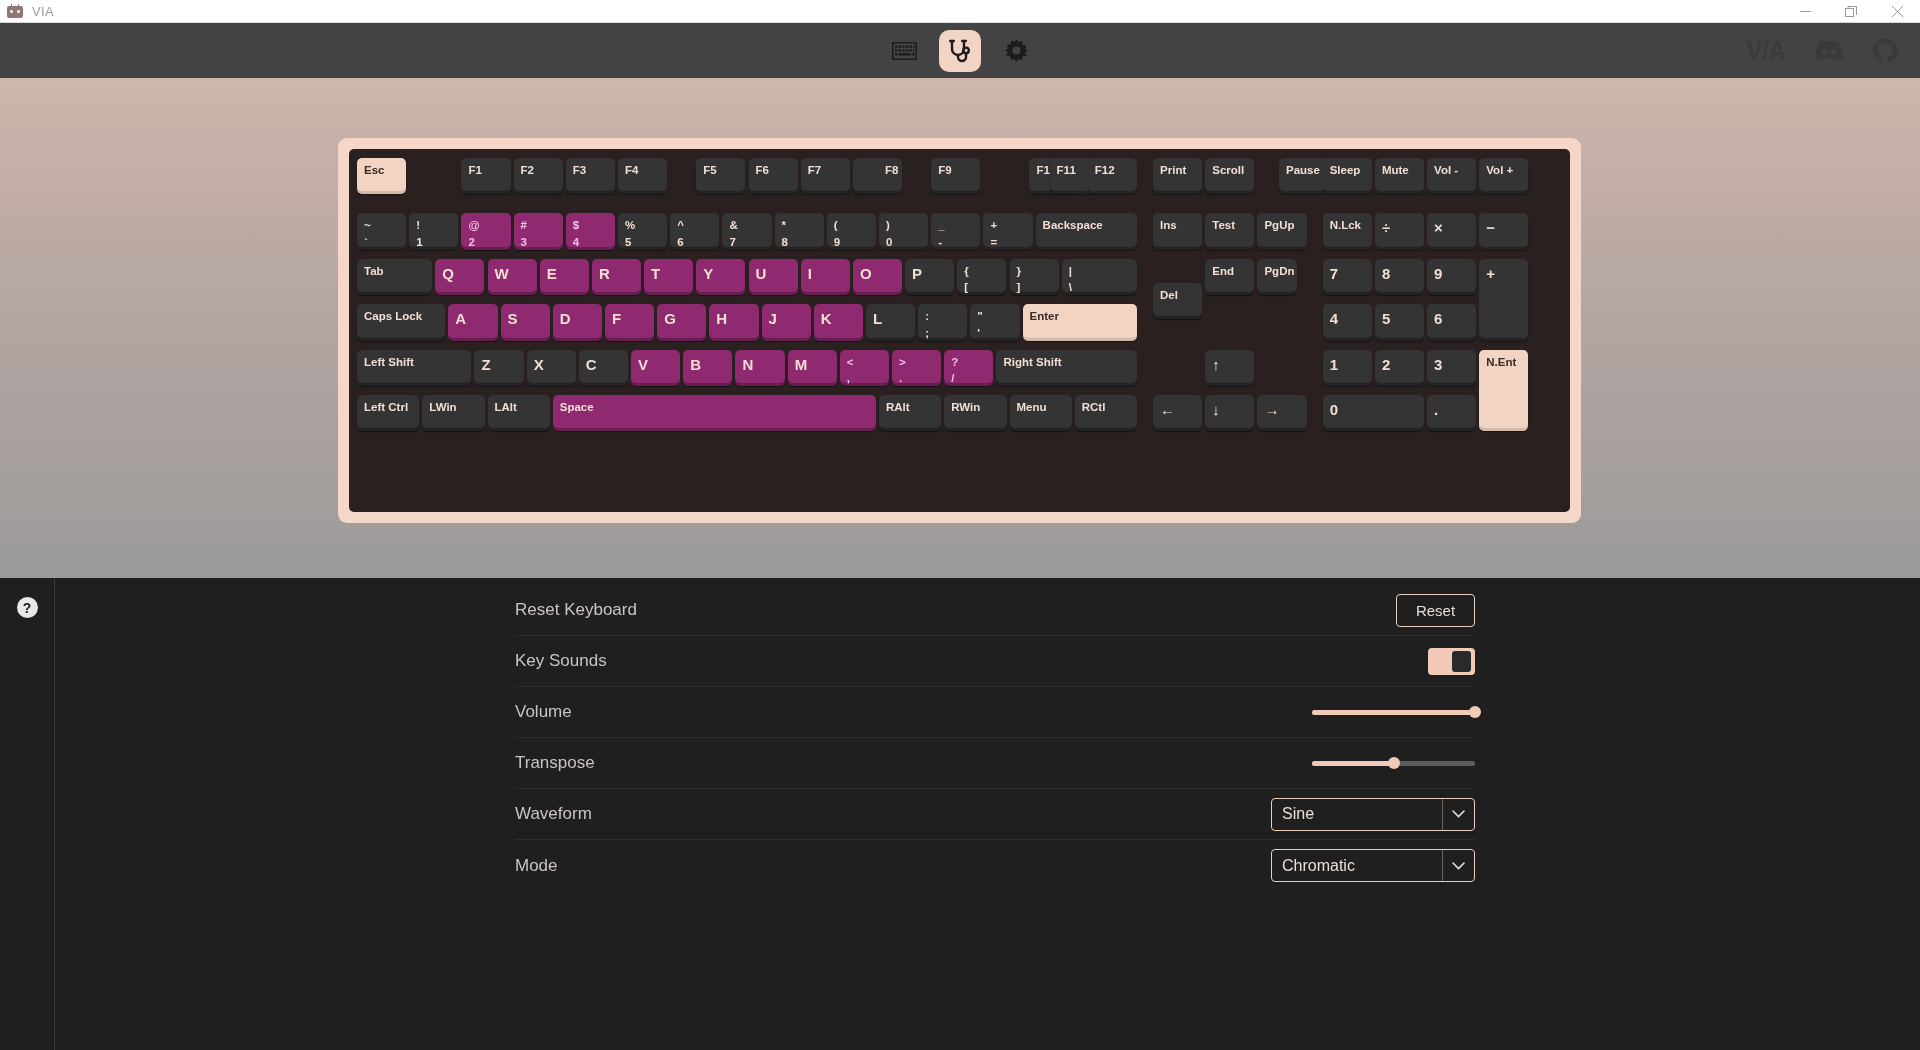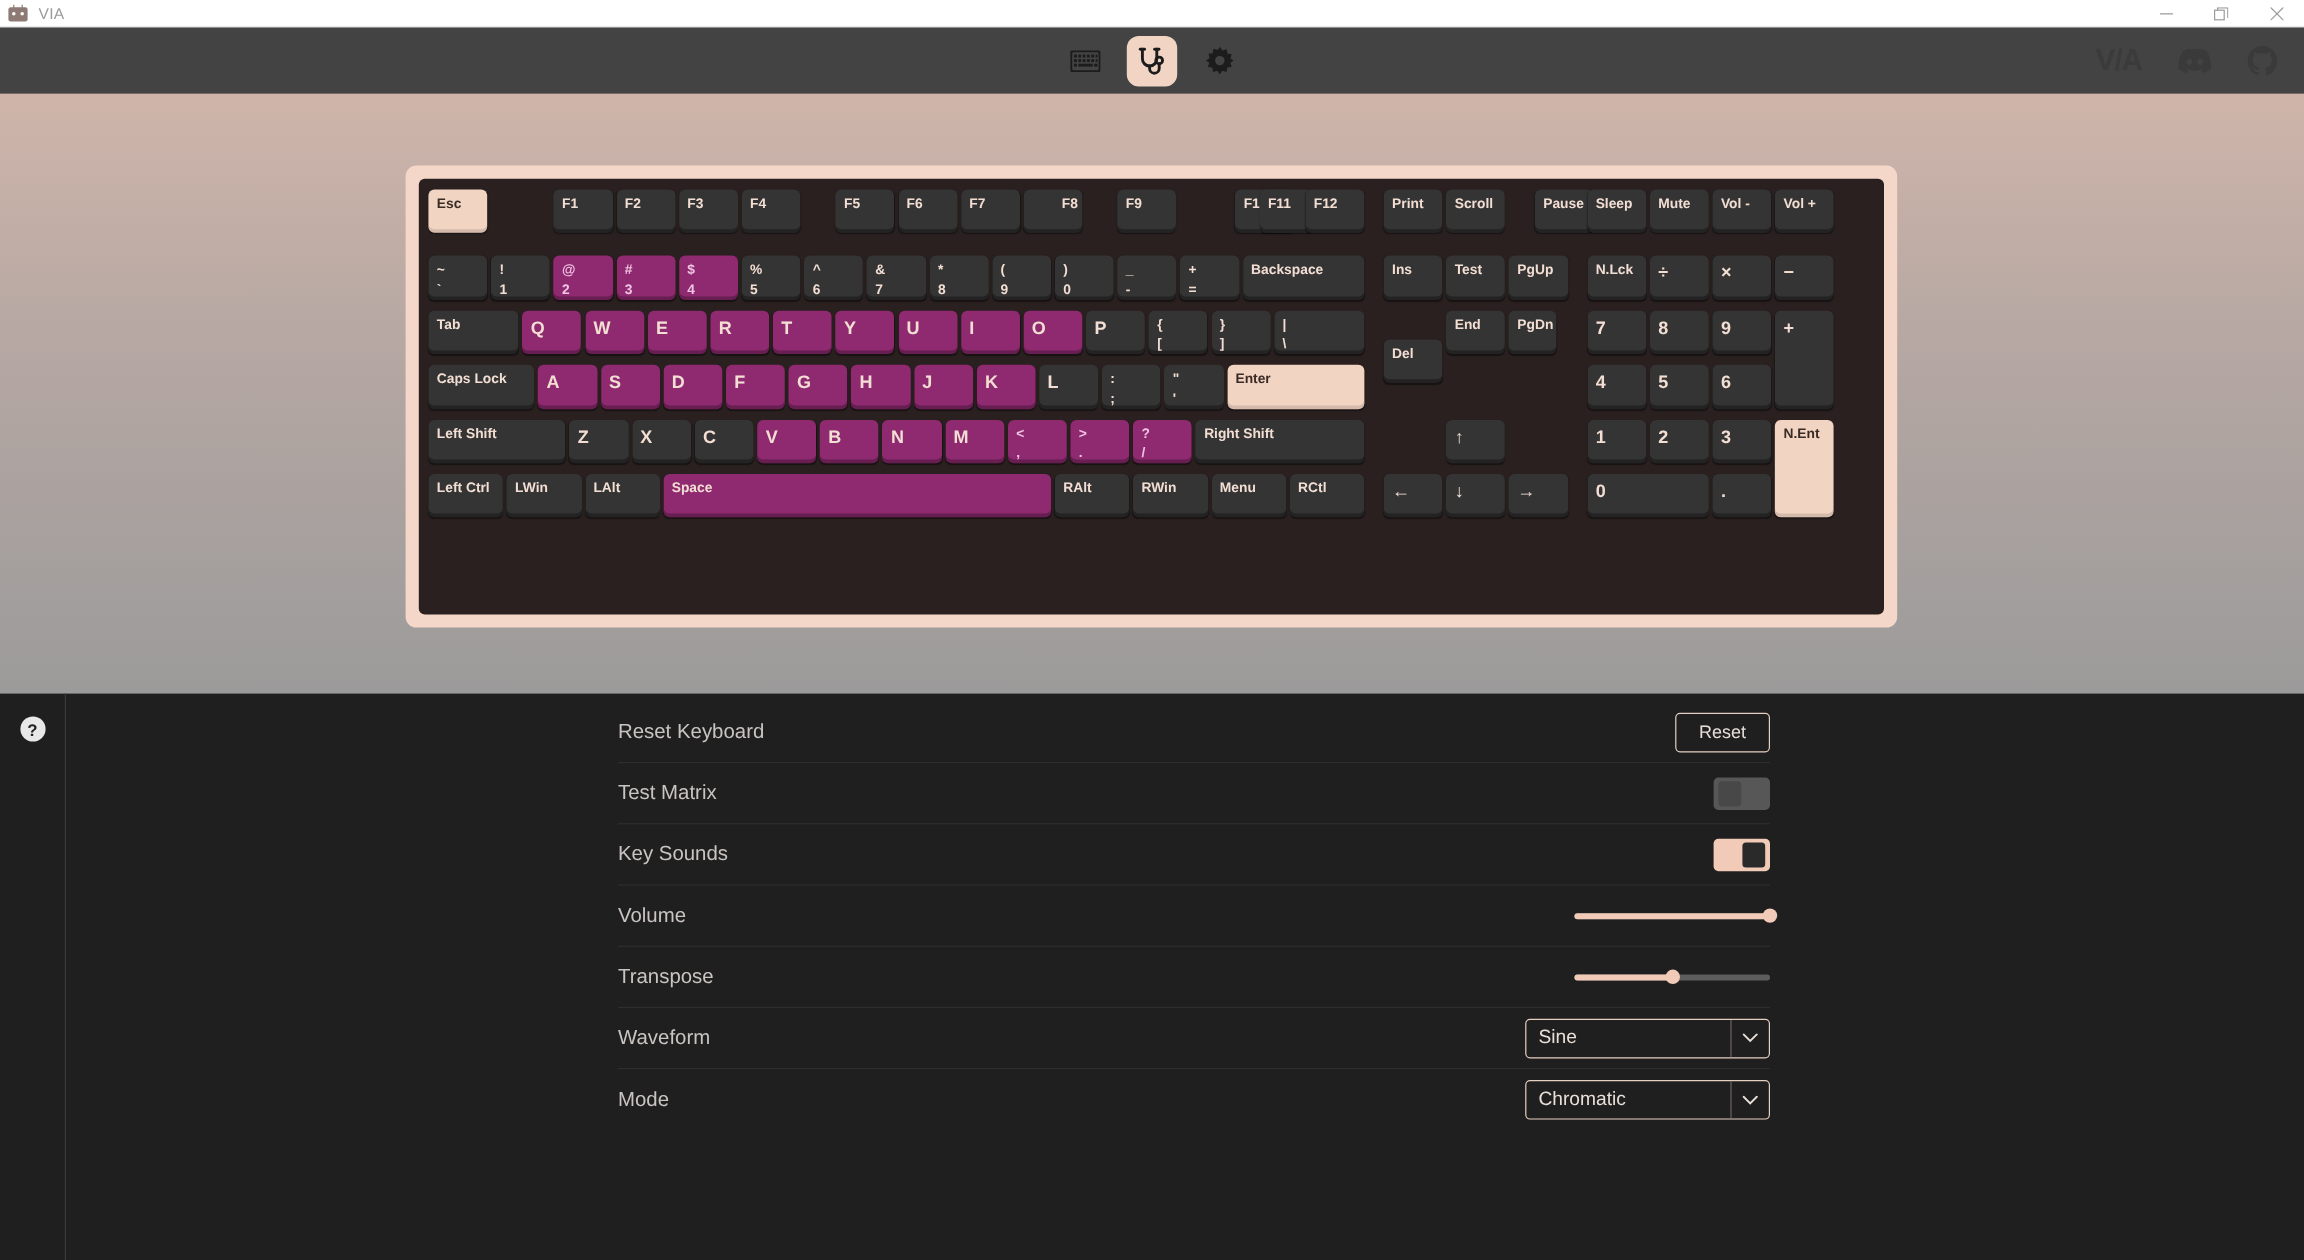--- a/index.html
+++ b/index.html
@@ -413,26 +413,20 @@
   <div class="panel-side">
     <div class="help-icon">?</div>
   </div>
   <div class="panel-main">
     <div class="rows" id="settings-rows">
         <div class="row">
           <div class="row-label">Reset Keyboard</div>
           <div class="btn-reset">Reset</div>
         </div>
         <div class="row">
-          <div class="row-label">Test Matrix</div>
-          <div class="toggle">
-            <div class="knob"></div>
-          </div>
-        </div>
-        <div class="row">
           <div class="row-label">Key Sounds</div>
           <div class="toggle on">
             <div class="knob"></div>
           </div>
         </div>
         <div class="row">
           <div class="row-label">Volume</div>
           <div class="slider">
             <div class="track"></div>
             <div class="fill" style="width: 100%;"></div>

